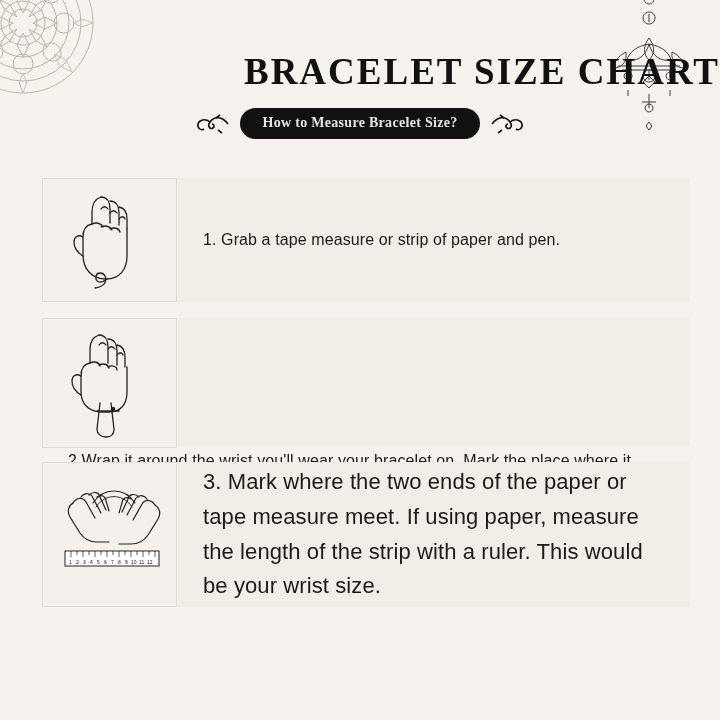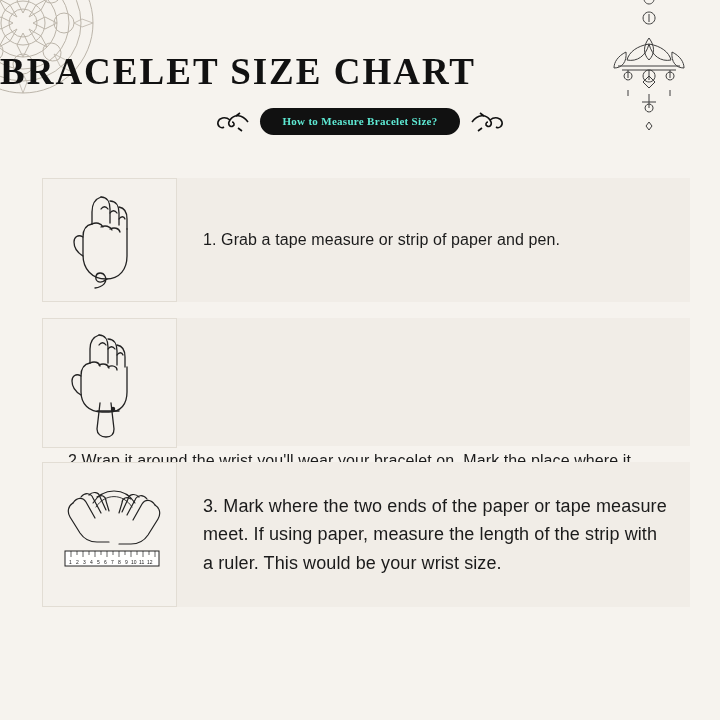--- a/index.html
+++ b/index.html
@@ -44,21 +44,21 @@
     opacity: 0.9;
     pointer-events: none;
   }
 
   
   .title {
     position: absolute;
     top: 50px;
     left: 0;
     width: 720px;
-    text-align: left;
+    text-align: right;
     font-family: "Liberation Serif", serif;
     font-size: 37px;
     font-weight: bold;
     letter-spacing: 2.0px;
     color: #111;
   }
 
   .subtitle-row {
     position: absolute;
     top: 108px;
@@ -69,25 +69,25 @@
     justify-content: center;
     gap: 10px;
   }
   .flourish {
     width: 34px;
     height: 24px;
     flex: none;
   }
   .subtitle-pill {
     background: #111;
-    color: #5eead4;
+    color: #e5e5e5;
     border-radius: 20px;
     padding: 7px 22px 8px 22px;
     font-family: "Liberation Serif", serif;
-    font-size: 11px;
+    font-size: 14px;
     font-weight: bold;
     letter-spacing: 0.3px;
     white-space: nowrap;
   }
 
   
   .steps {
     position: absolute;
     top: 178px;
     left: 42px;
@@ -118,21 +118,21 @@
   .step-text {
     flex: 1;
     display: flex;
     align-items: center;
     padding: 0 18px 0 26px;
     font-size: 16px;
     line-height: 1.62;
     color: #1b1b1b;
     letter-spacing: 0.1px;
   }
-  .step-3 .step-text { font-size: 18px; line-height: 1.58; }
+  .step-3 .step-text { font-size: 22px; line-height: 1.58; }
 
   
   .footer {
     position: absolute;
     top: 655px;
     left: 0;
     width: 720px;
     text-align: center;
     font-size: 16.5px;
     color: #1b1b1b;

